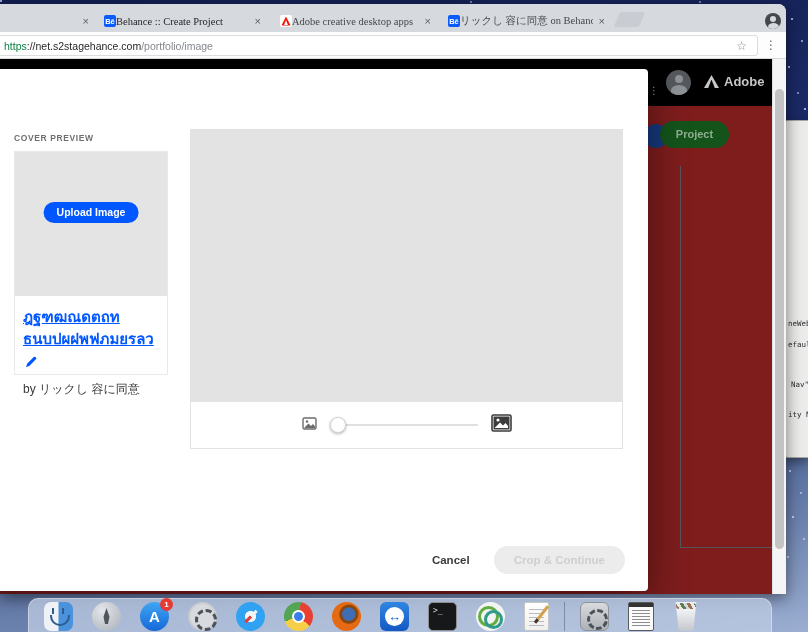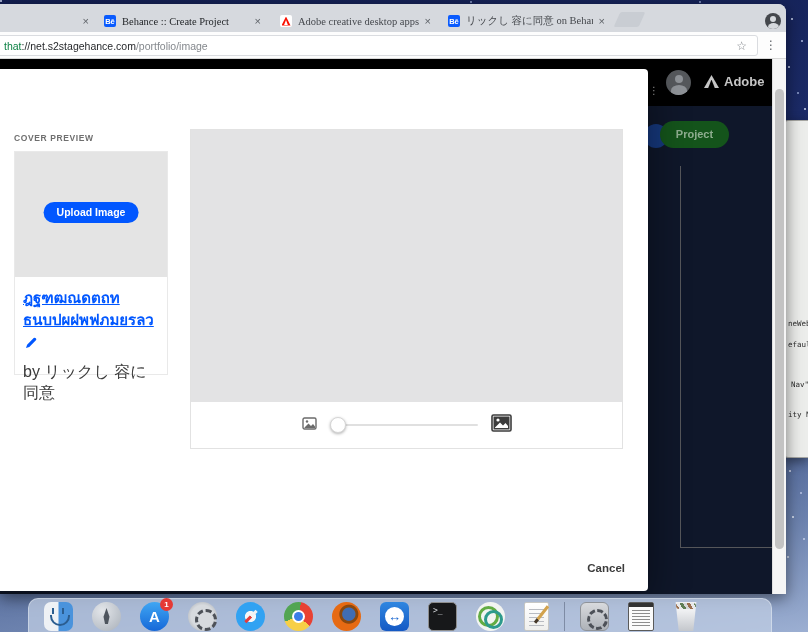--- a/index.html
+++ b/index.html
@@ -27,21 +27,21 @@
   .tab { position:absolute; top:6px; height:22px; display:flex; align-items:center;
          font-size:10.5px; color:#45484d; padding:0 7px 0 8px; overflow:hidden; white-space:nowrap; }
   .tab-shape { position:absolute; inset:0; background:#cdd1d6;
                clip-path:polygon(9px 0, calc(100% - 9px) 0, 100% 100%, 0 100%); }
   .tab-shape.first { clip-path:polygon(0 0, calc(100% - 9px) 0, 100% 100%, 0 100%); }
   .tab-shape.active { background:#fdfdfd; }
   .tab > * { position:relative; z-index:1; }
   .tab .ttl { overflow:hidden; text-overflow:clip; flex:1;font-family:Liberation Serif, serif; }
   .tab.active-tab { color:#1e2124; }
   .tab .close { margin-left:6px; color:#5f6368; font-size:11px; line-height:1; cursor:default; }
-  .favicon { width:12px; height:12px; margin-right:6px; flex:0 0 auto; }
+  .favicon { width:12px; height:12px; flex:0 0 auto; }
   .fav-be { background:#0a5bfe; border-radius:2px; color:#fff; font-size:7.5px; font-weight:bold;
             display:flex; align-items:center; justify-content:center; }
   .fav-adobe { position:relative; background:#fff; border-radius:2px; }
   .fav-adobe .tri { position:absolute; left:1.5px; top:1.5px; width:9px; height:9px;
                     background:#fa0f00; clip-path:polygon(50% 0,100% 100%,0 100%); }
   .fav-adobe .tri::after { content:""; position:absolute; left:2.4px; top:3.4px; width:4.2px; height:5.6px;
                     background:#fff; clip-path:polygon(50% 0,100% 100%,0 100%); }
   .newtab { position:absolute; left:617px; top:8px; width:25px; height:15px; background:#c9cdd3;
             transform:skewX(-24deg); border-radius:2px; }
   .profile-btn { position:absolute; left:765px; top:9px; width:16px; height:16px; border-radius:50%;
@@ -52,21 +52,21 @@
                  border-radius:50% 50% 0 0; background:#d6d9dd; }
 
   .toolbar { position:relative; height:27px; background:#fdfdfd; border-bottom:1px solid #d8d8d8; }
   .urlfield { position:absolute; left:-8px; top:3px; width:766px; height:21px; background:#fff;
               border:1px solid #dadce0; border-radius:3px; display:flex; align-items:center;
               padding:0 28px 0 11px; font-size:10.5px; }
   .u-scheme { color:#0b8043; } .u-host { color:#26282b; } .u-path { color:#84888d; }
   .star-ic { position:absolute; right:10px; top:3px; font-size:12px; color:#84888d; }
   .menu-dots { position:absolute; right:9px; top:6px; font-size:12px; color:#5f6368; letter-spacing:0; }
 
-  .viewport { position:absolute; left:0; top:55px; width:786px; height:535px; background:#0f172a; overflow:hidden; }
+  .viewport { position:absolute; left:0; top:55px; width:786px; height:535px; background:#7f1d1d; overflow:hidden; }
   .site-header { position:absolute; left:0; top:0; width:786px; height:47px; background:#000; }
   .avatar { position:absolute; left:666px; top:11px; width:25px; height:25px; border-radius:50%;
             background:#55585c; overflow:hidden; }
   .avatar::before { content:""; position:absolute; left:8.5px; top:5px; width:8px; height:8px; border-radius:50%; background:#8f9398; }
   .avatar::after { content:""; position:absolute; left:4.5px; top:15px; width:16px; height:11px; border-radius:50% 50% 0 0; background:#8f9398; }
   .adobe-logo { position:absolute; left:704px; top:15px; display:flex; align-items:center; gap:5px; }
   .adobe-mark { position:relative; width:15px; height:13px; }
   .adobe-mark i { position:absolute; left:0; top:0; width:15px; height:13px; background:#c6c6c6;
                   clip-path:polygon(50% 0,100% 100%,0 100%); }
   .adobe-mark i::after { content:""; position:absolute; left:4.2px; top:4.6px; width:6.6px; height:8.4px;
@@ -83,28 +83,28 @@
 
   .scrollbar { position:absolute; right:0; top:0; width:14px; height:535px; background:#f5f5f5; border-left:1px solid #e1e1e1; }
   .scroll-thumb { position:absolute; left:2px; top:30px; width:9px; height:460px; border-radius:5px; background:#c3c3c3; }
 
   
   .modal { position:absolute; left:-20px; top:10px; width:668px; height:522px; background:#fff;
            border-radius:4px; box-shadow:0 12px 40px rgba(0,0,0,.45); }
   .m-title { position:absolute; left:34px; top:16px; font-size:15px; font-weight:bold; color:#1a1a1a; }
   .m-label { position:absolute; left:34px; top:64px; font-size:8.5px; font-weight:bold; color:#6f6f6f; letter-spacing:.6px; }
   .card { position:absolute; left:34px; top:82px; width:154px; height:224px; background:#fff; border:1px solid #e9e9e9; }
-  .card-ph { position:relative; width:100%; height:125px; background:#e4e4e4; }
+  .card-ph { position:relative; width:100%; height:144px; background:#e4e4e4; }
   .upload-btn { position:absolute; left:50%; top:50px; transform:translateX(-50%); height:21px;
                 padding:0 13px; background:#0157ff; border-radius:11px; color:#fff; white-space:nowrap;
                 font-size:10.5px; font-weight:bold; line-height:21px; }
   .card-txt { padding:10px 8px 0 8px; }
   .proj-link { color:#0157ff; font-size:15px; font-weight:bold; text-decoration:underline; line-height:1.45; cursor:pointer; }
   .pencil { display:inline-block; vertical-align:-1px; margin-left:3px; }
-  .byline { margin-top:9px; font-size:16px; color:#3a3a3a; }
+  .byline { margin-top:9px; font-size:12px; color:#3a3a3a; }
   .error-box { position:absolute; left:34px; top:320px; width:158px; background:#d9411e; border-radius:4px;
                padding:7px 9px; color:#fff; font-size:10px; font-weight:bold; line-height:1.45; }
   .crop-panel { position:absolute; left:210px; top:60px; width:433px; height:320px; border:1px solid #e2e2e2; background:#fff; }
   .crop-canvas { width:100%; height:272px; background:#e3e3e4; }
   .slider-row { height:46px; display:flex; align-items:center; justify-content:center; gap:13px; background:#fff; }
   .slider-track { position:relative; width:148px; height:16px; }
   .slider-track::before { content:""; position:absolute; left:0; right:0; top:7px; height:2px; background:#e0e0e0; border-radius:1px; }
   .slider-handle { position:absolute; left:0; top:0; width:16px; height:16px; border-radius:50%; background:#fff;
                    border:1px solid #d6d6d6; box-shadow:0 1px 3px rgba(0,0,0,.3); }
   .m-footer { position:absolute; right:23px; bottom:17px; display:flex; align-items:center; gap:24px; }
@@ -210,21 +210,21 @@
         <span class="ttl">リックし 容に同意 on Behance</span>
         <span class="close">×</span>
       </div>
 
       <div class="newtab"></div>
       <div class="profile-btn"></div>
     </div>
 
     <div class="toolbar">
       <div class="urlfield">
-        <span class="u-scheme">that</span>
+        <span class="u-scheme">https</span>
           <span class="u-host">://net.s2stagehance.com</span>
           <span class="u-path">/portfolio/image</span>
         <span class="star-ic">☆</span>
       </div>
       <span class="menu-dots">⋮</span>
     </div>
 
     <div class="viewport">
 
       <div class="site-header">
@@ -279,20 +279,21 @@
                   <rect x="1" y="1" width="19" height="16" rx="1.5" fill="#fff" stroke="#3c3c3c" stroke-width="1.6"></rect>
                   <rect x="2.5" y="2.5" width="16" height="13" fill="#3c3c3c"></rect>
                   <circle cx="7" cy="6" r="1.6" fill="#fff"></circle>
                   <path d="M4 13.5 L9 8.5 L12 11.5 L14.5 9 L17 12 V14 H4 Z" fill="#fff"></path>
                 </svg></span>
           </div>
         </div>
 
         <div class="m-footer">
           <span class="cancel">Cancel</span>
+          <span class="crop-btn">Crop &amp; Continue</span>
         </div>
       </div>
     </div>
   </div>
 
   <div class="dock">
     <div class="di di-finder"></div>
     <div class="di di-launchpad"></div>
     <div class="di di-appstore">
       <span>A</span>

